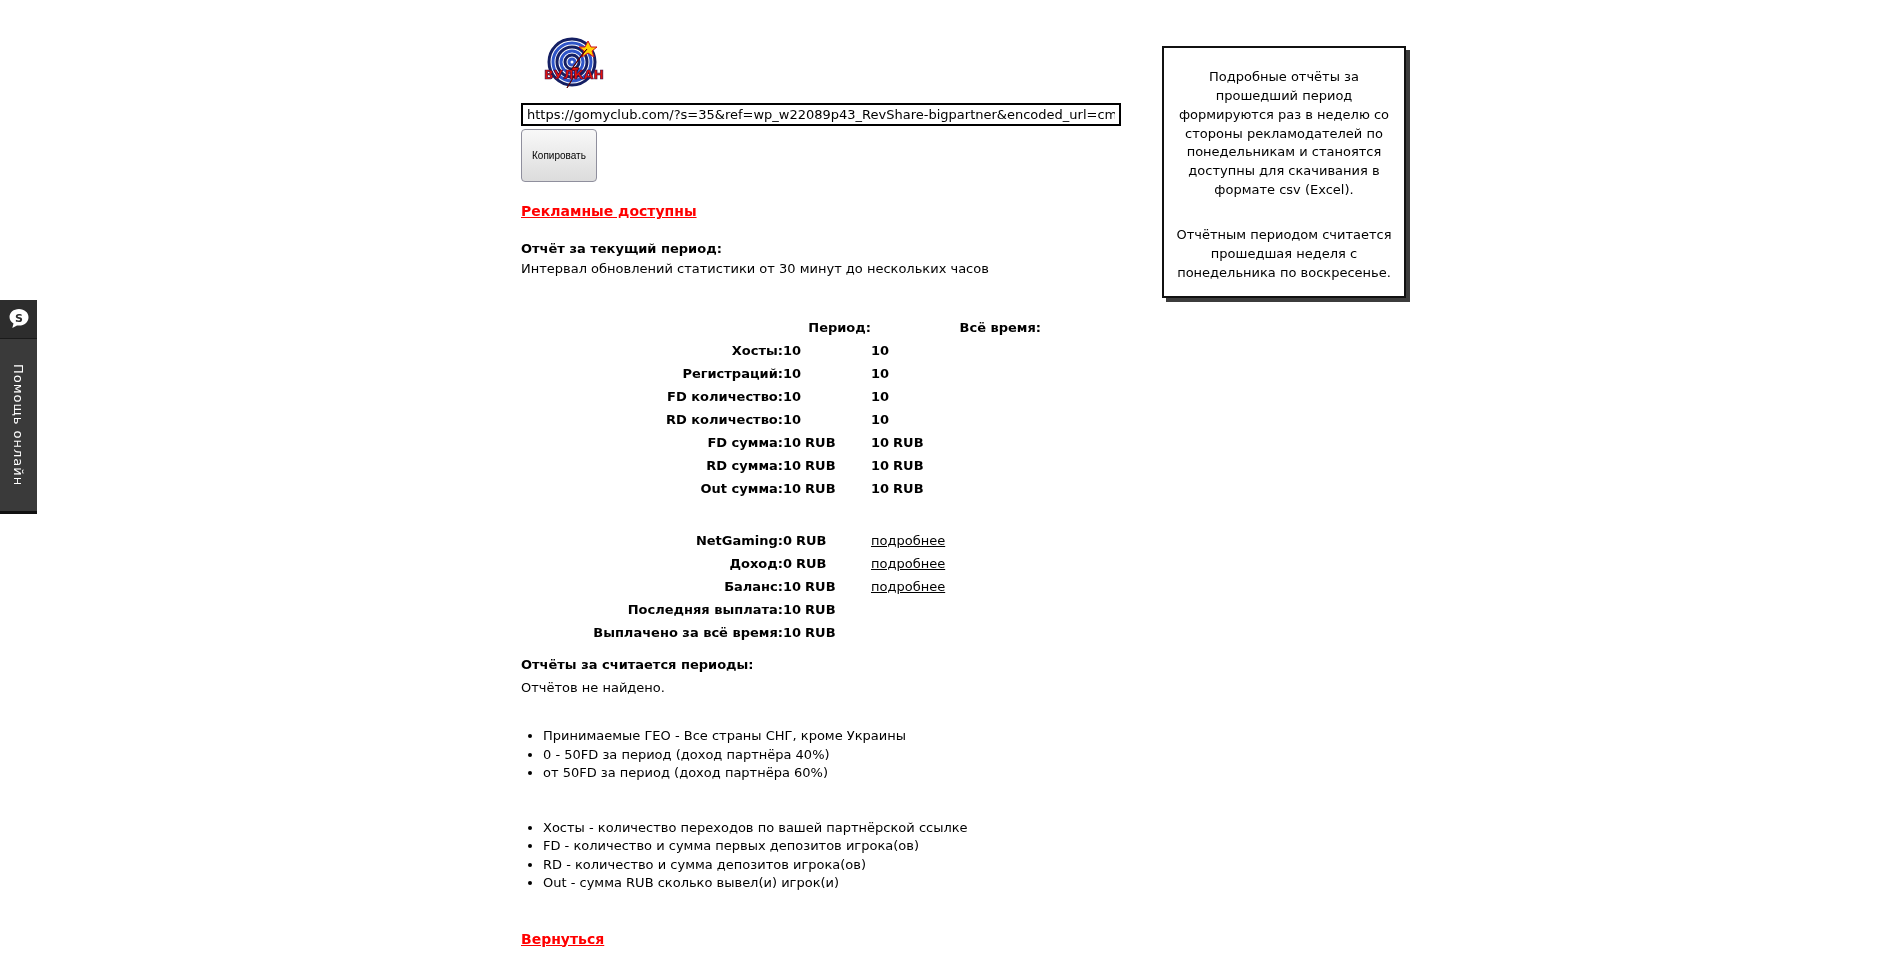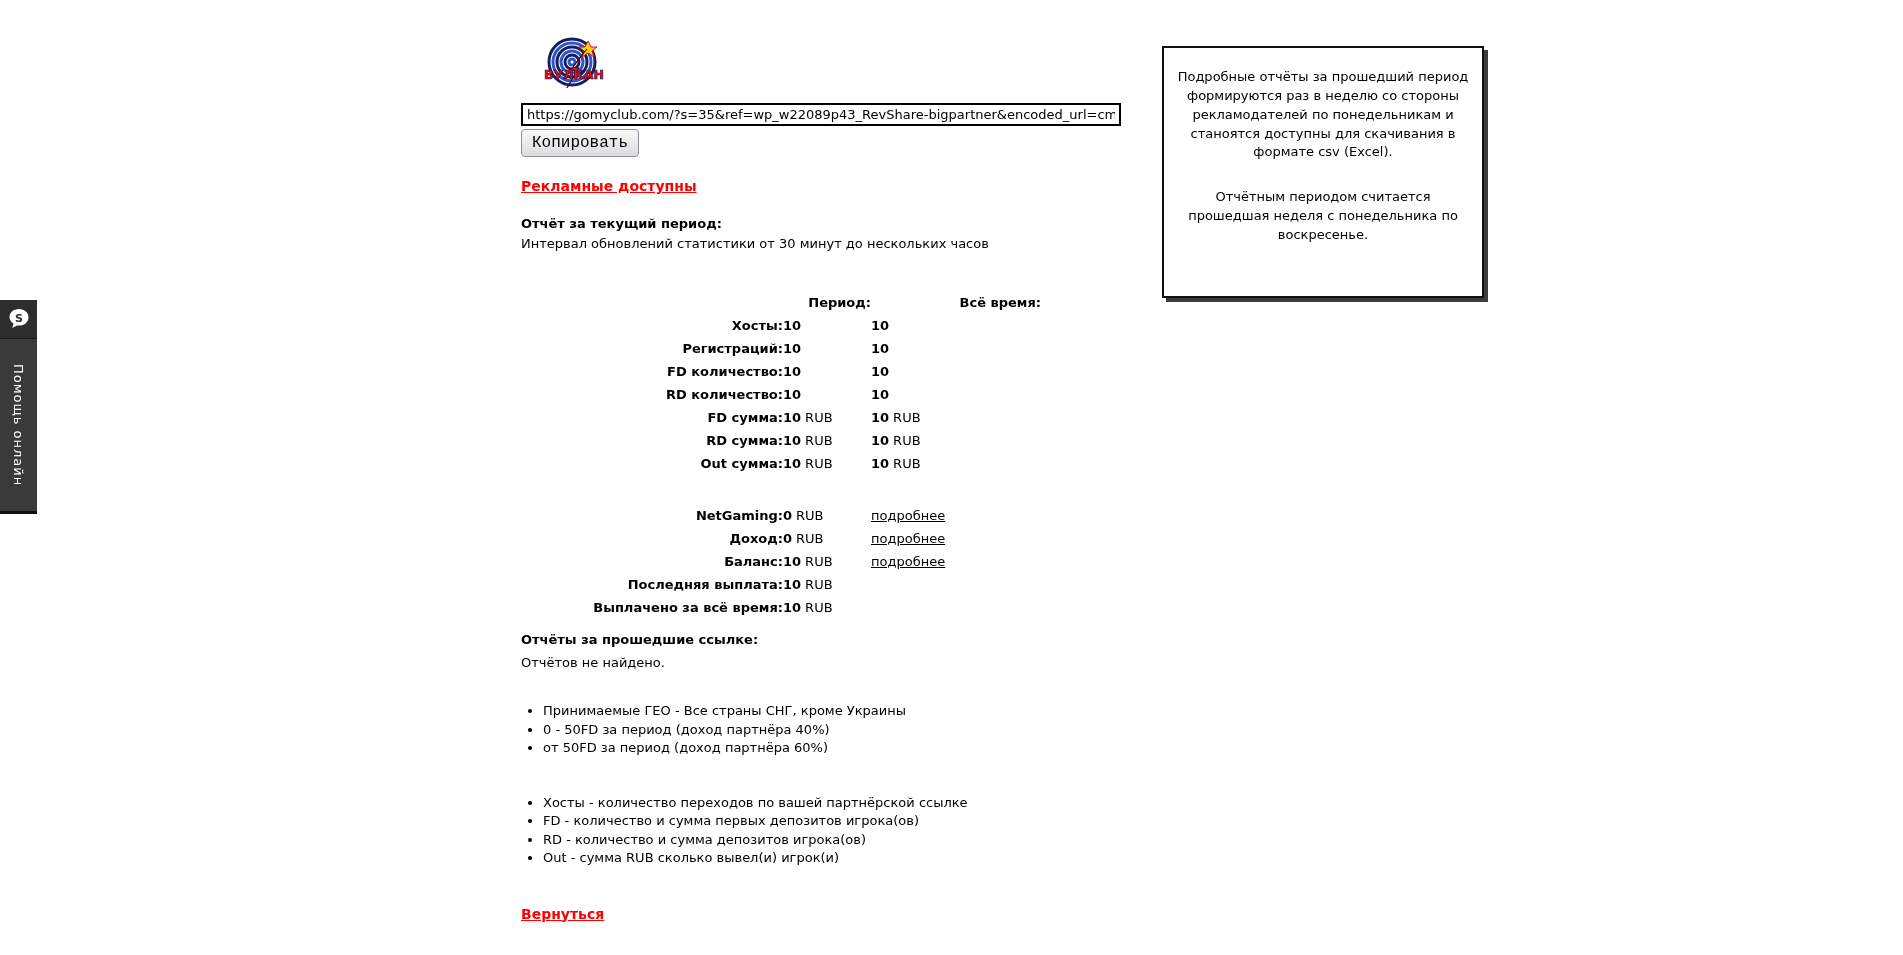--- a/index.html
+++ b/index.html
@@ -24,46 +24,46 @@
   
   .content{position:absolute;left:521px;top:36px;width:660px;}
   .logo{margin-left:22px;width:62px;height:62px;}
   .ref-url{
     display:block;margin-top:5px;width:588px;
     border:2px solid #000;padding:2px 4px;font-size:13px;
     font-family:"DejaVu Sans",sans-serif;white-space:nowrap;overflow:hidden;
     background:#fff;
   }
   .copy-btn{
-    margin-top:3px;padding:4px 10px;font-size:16px;
-    font-family:Liberation Mono, monospace;color:#000;
+    margin-top:3px;padding:20px 10px;font-size:10px;
+    font-family:Liberation Sans, sans-serif;color:#000;
     background:linear-gradient(#f8f8f8,#dcdcdc);
     border:1px solid #8f8f9d;border-radius:4px;cursor:pointer;
   }
   .promo{margin-top:21px;}
   a.red-link{color:#ff0000;font-weight:bold;font-size:14px;text-decoration:underline;cursor:pointer;}
   .sec-title{margin-top:22px;font-weight:bold;}
   .sec-sub{margin-top:5px;}
   .stats{
     display:grid;grid-template-columns:262px 88px 170px;
     line-height:23px;margin-top:40px;
   }
   .stats.summary{margin-top:29px;}
   .stats .b{font-weight:bold;text-align:right;}
-  .stats .unit{font-weight:normal;margin-left:4px;}
+  .stats .unit{font-weight:bold;margin-left:4px;}
   a.details-link{color:#000;font-weight:normal;text-decoration:underline;cursor:pointer;}
   .past-title{margin-top:13px;font-weight:bold;}
   .past-empty{margin-top:8px;}
   ul.bullets{margin:32px 0 0 0;padding-left:22px;list-style:disc;}
   ul.bullets li{line-height:18.5px;}
   ul.bullets.second{margin-top:36px;}
   .back{margin-top:38px;}
   
   .info-box{
-    position:absolute;left:1162px;top:46px;width:322px;height:252px;
+    position:absolute;left:1162px;top:46px;width:244px;height:252px;
     box-sizing:border-box;border:2px solid #111;background:#fff;
     box-shadow:4px 4px 0 #3c3c3c;
     text-align:center;padding:20px 12px;line-height:1.45;
   }
   .info-box p{margin:0;}
   .info-box p + p{margin-top:26px;}
 </style>
 </head>
 <body>
 
@@ -157,21 +157,21 @@
 
     <div class="b">Последняя выплата:</div>
     <div><span class="b">10</span><span class="unit">RUB</span></div>
     <div></div>
 
     <div class="b">Выплачено за всё время:</div>
     <div><span class="b">10</span><span class="unit">RUB</span></div>
     <div></div>
   </div>
 
-  <div class="past-title">Отчёты за прошедшие ссылке:</div>
+  <div class="past-title">Отчёты за считается периоды:</div>
   <div class="past-empty">Отчётов не найдено.</div>
 
   <ul class="bullets">
     <li>Принимаемые ГЕО - Все страны СНГ, кроме Украины</li>
     <li>0 - 50FD за период (доход партнёра 40%)</li>
     <li>от 50FD за период (доход партнёра 60%)</li>
   </ul>
 
   <ul class="bullets second">
     <li>Хосты - количество переходов по вашей партнёрской ссылке</li>

